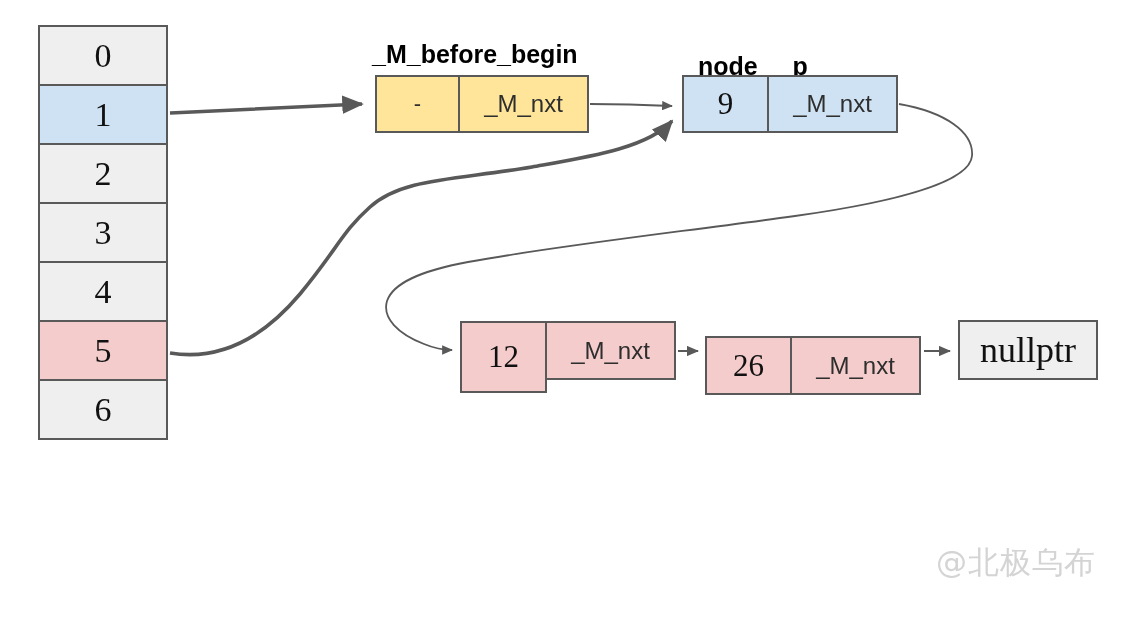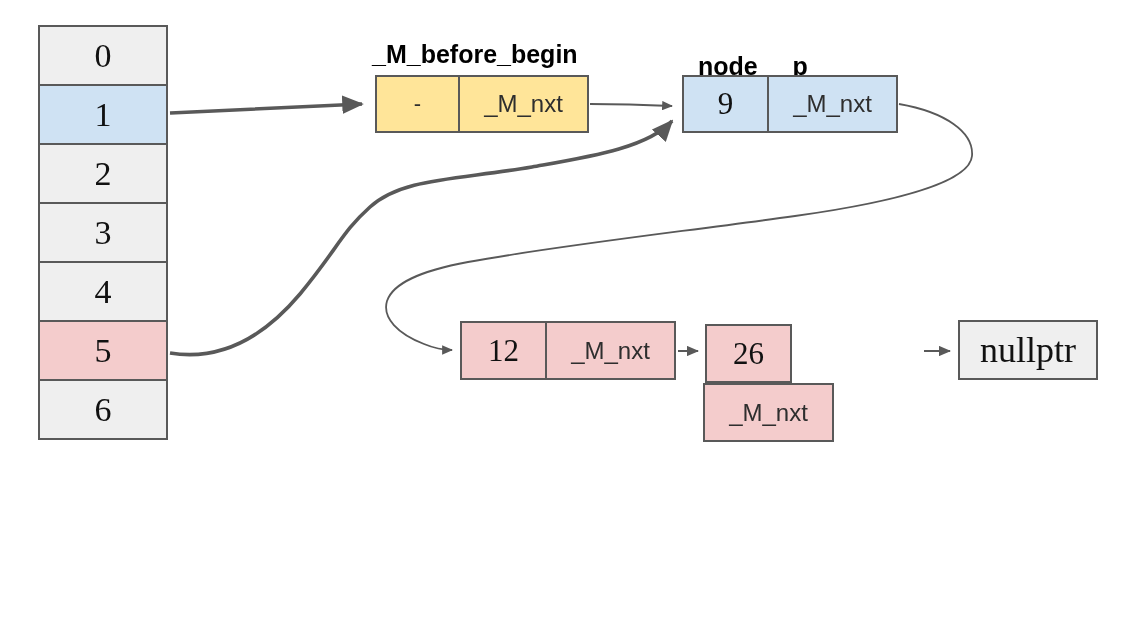--- a/index.html
+++ b/index.html
@@ -139,25 +139,26 @@
     <div class="node-cell next">_M_nxt</div>
   </div>
 
   <div class="node-title" style="left:698px; top:52px;text-align:center;">node __p</div>
   <div class="node blue" style="left:682px; top:75px;">
     <div class="node-cell value">9</div>
     <div class="node-cell next">_M_nxt</div>
   </div>
 
   <div class="node pink" style="left:460px; top:321px;">
-    <div class="node-cell value" style="height:59px;text-align:right;">12</div>
+    <div class="node-cell value" style="height:72px;text-align:right;">12</div>
     <div class="node-cell next" style="height:59px;">_M_nxt</div>
   </div>
 
-  <div class="node pink" style="left:705px; top:324px;flex-direction:column;">
+  <div class="node pink" style="left:705px; top:336px;">
     <div class="node-cell value" style="height:59px;">26</div>
     <div class="node-cell next" style="height:59px;">_M_nxt</div>
   </div>
 
   <div class="nullptr-box">nullptr</div>
 
+  <div class="watermark">@北极乌布</div>
 
 </div>
 
 </body></html>

